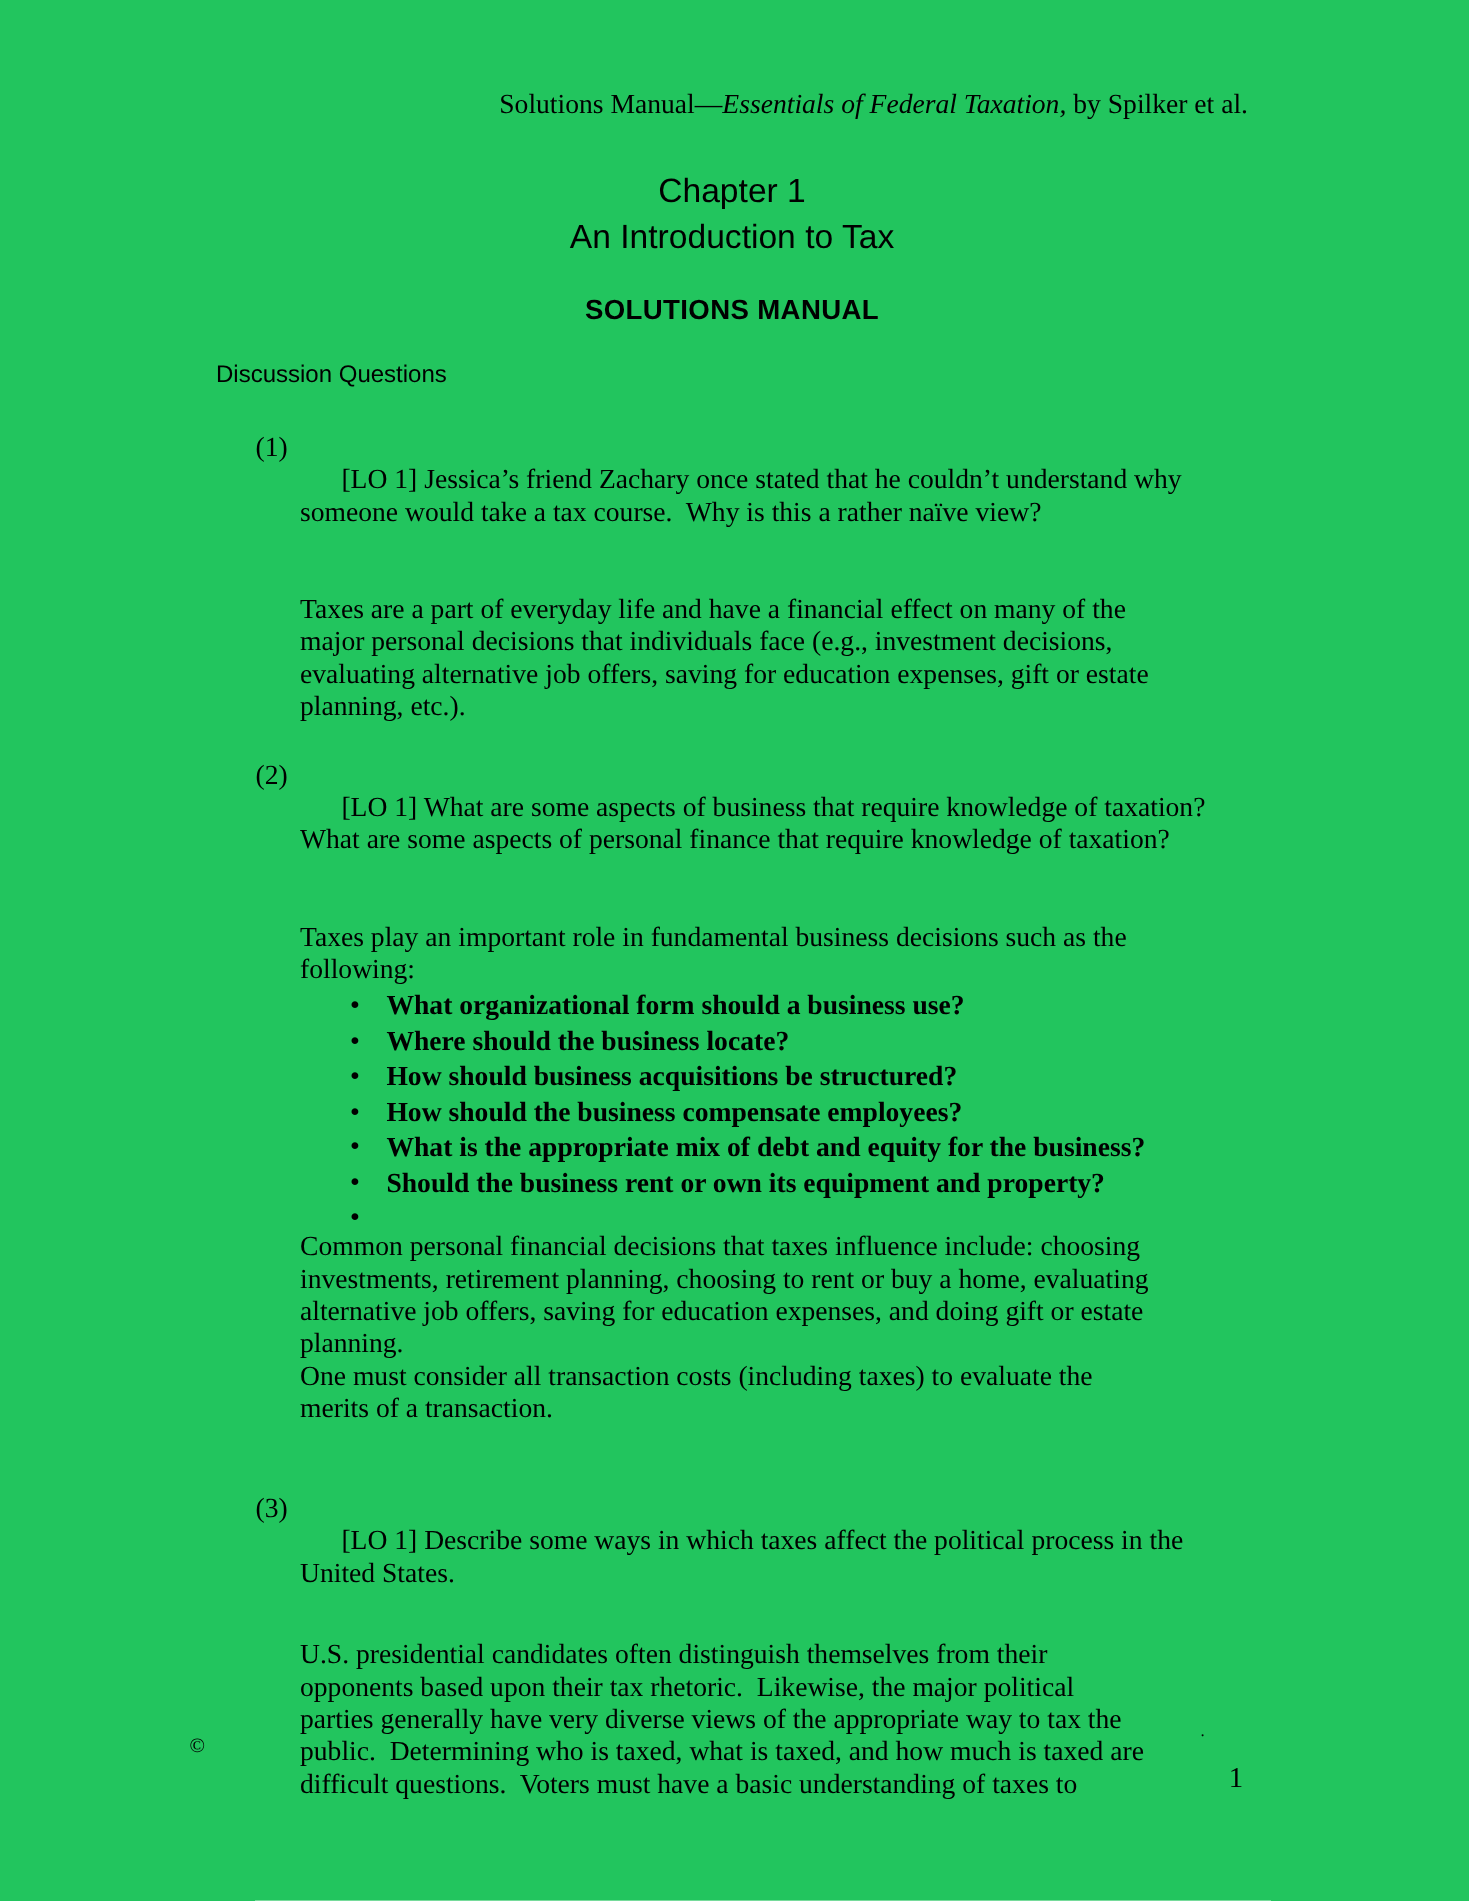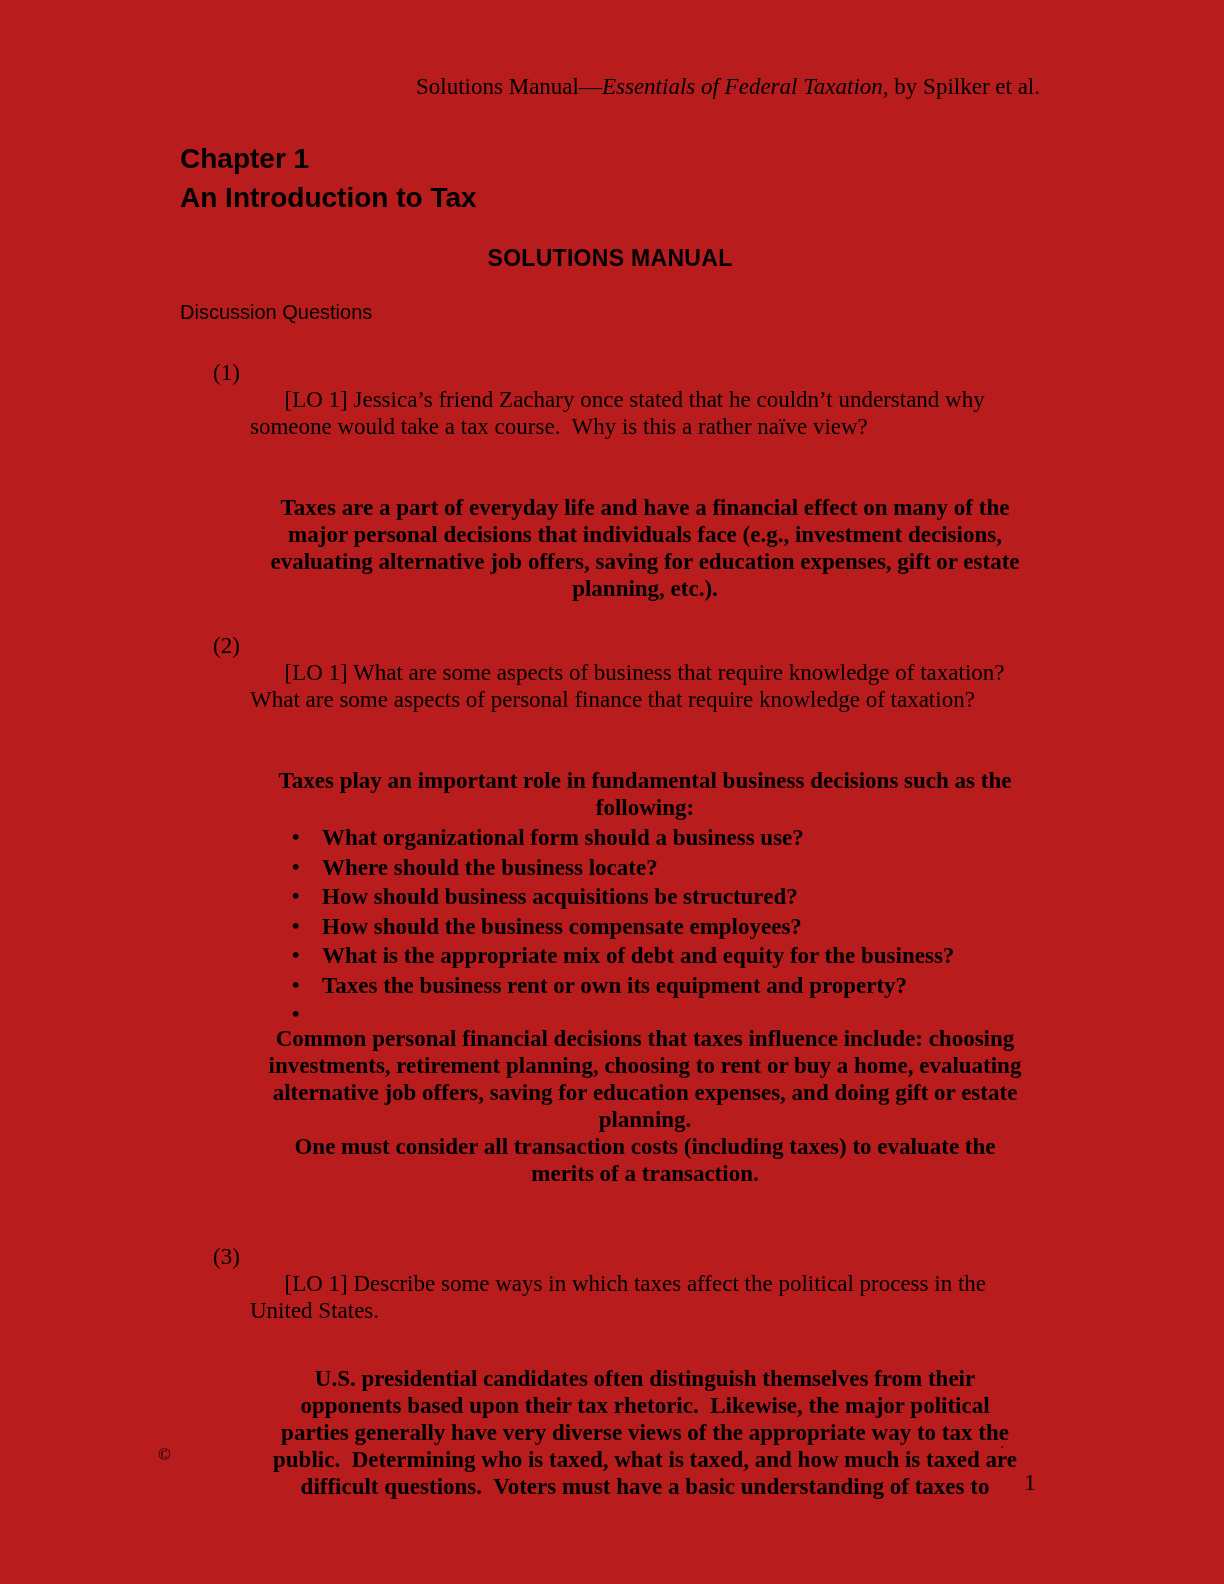--- a/index.html
+++ b/index.html
@@ -1,41 +1,41 @@
 <!DOCTYPE html>
 <html><head>
 <meta charset="utf-8">
 <style>
   html, body { margin: 0; padding: 0; background: #ffffff; }
   .page {
     position: relative;
     width: 1224px;
     height: 1584px;
     margin: 0 auto;
-    background: #b91c1c;
+    background: #22c55e;
     color: #000000;
     font-family: "Liberation Serif", serif;
     box-sizing: border-box;
     padding: 73px 184px 0 180px;
     overflow: hidden;
   }
   
   .doc-header {
     text-align: right;
     font-size: 23px;
     line-height: 27px;
     white-space: pre-wrap;
   }
   .doc-header .ital { font-style: italic; }
   
   .chapter-block {
     margin-top: 39px;
-    text-align: left;
+    text-align: center;
     font-family: "Liberation Sans", sans-serif;
-    font-weight: 700;
+    font-weight: 400;
     font-size: 28px;
     line-height: 39px;
   }
   
   .manual-title {
     margin-top: 26px;
     text-align: center;
     font-family: "Liberation Sans", sans-serif;
     font-weight: 700;
     font-size: 23px;
@@ -61,25 +61,24 @@
     box-sizing: content-box;
   }
   .qrow.q1 { margin-top: 32px; }
   .qrow.q2 { margin-top: 30px; }
   .qrow.q3 { margin-top: 56px; }
   .qnum { position: absolute; left: 33px; top: 0; }
   
   .answer {
     margin: 27px 0 0 70px;
     width: 790px;
-    font-weight: 700;
+    font-weight: 400;
     font-size: 23px;
     line-height: 27px;
     white-space: pre-wrap;
-    text-align: center;
   }
   .answer.flush { margin-top: 0; }
   .answer.after-bullets { margin-top: 25px; }
   .answer.a3 { margin-top: 14px; }
   
   .bullets {
     list-style: none;
     margin: 2px 0 0 0;
     padding: 0 0 0 110px;
     font-weight: 700;
@@ -141,21 +140,21 @@
 What are some aspects of personal finance that require knowledge of taxation?</span>
     </div>
     <p class="answer">Taxes play an important role in fundamental business decisions such as the
 following:</p>
     <ul class="bullets">
       <li><span class="bullet-glyph">•</span><span>What organizational form should a business use?</span></li>
       <li><span class="bullet-glyph">•</span><span>Where should the business locate?</span></li>
       <li><span class="bullet-glyph">•</span><span>How should business acquisitions be structured?</span></li>
       <li><span class="bullet-glyph">•</span><span>How should the business compensate employees?</span></li>
       <li><span class="bullet-glyph">•</span><span>What is the appropriate mix of debt and equity for the business?</span></li>
-      <li><span class="bullet-glyph">•</span><span>Taxes the business rent or own its equipment and property?</span></li>
+      <li><span class="bullet-glyph">•</span><span>Should the business rent or own its equipment and property?</span></li>
       <li><span class="bullet-glyph">•</span></li>
     </ul>
     <p class="answer after-bullets">Common personal financial decisions that taxes influence include: choosing
 investments, retirement planning, choosing to rent or buy a home, evaluating
 alternative job offers, saving for education expenses, and doing gift or estate
 planning.</p>
     <p class="answer flush">One must consider all transaction costs (including taxes) to evaluate the
 merits of a transaction.</p>
   </section>
 

